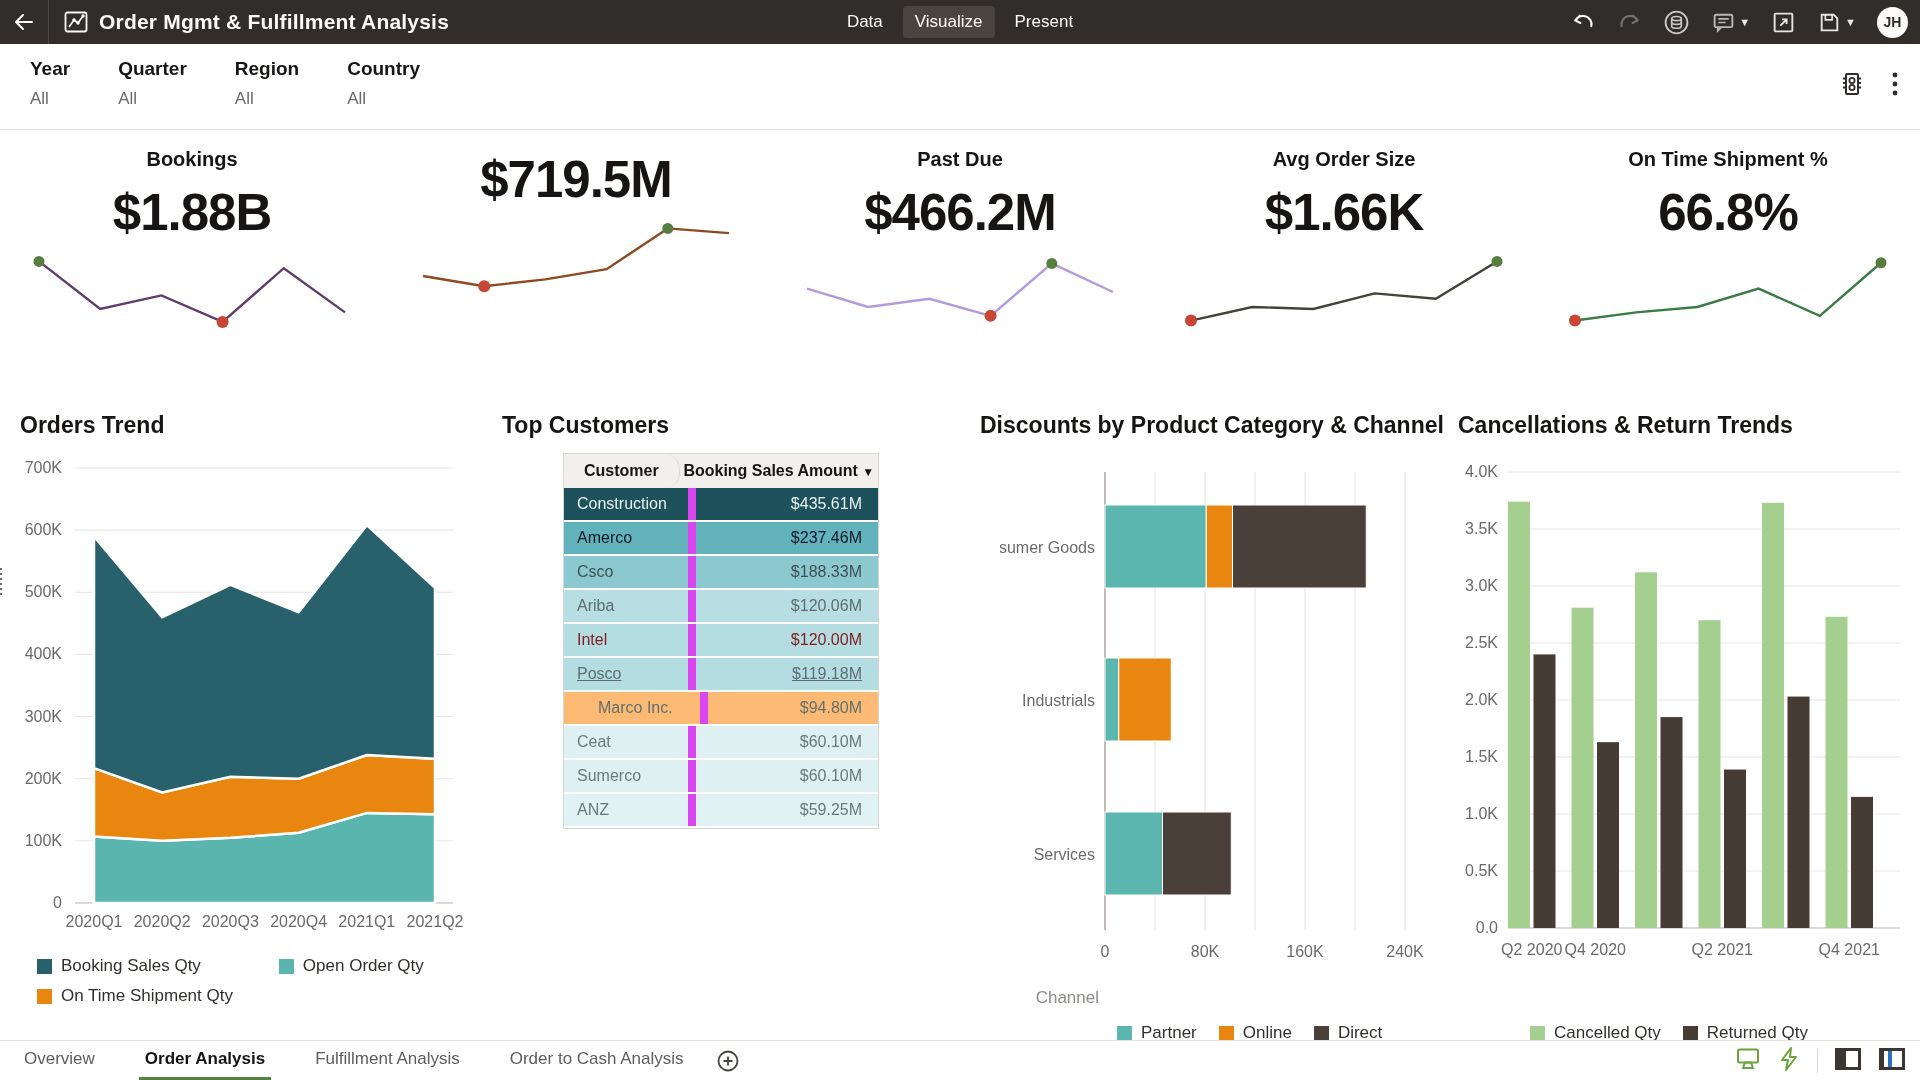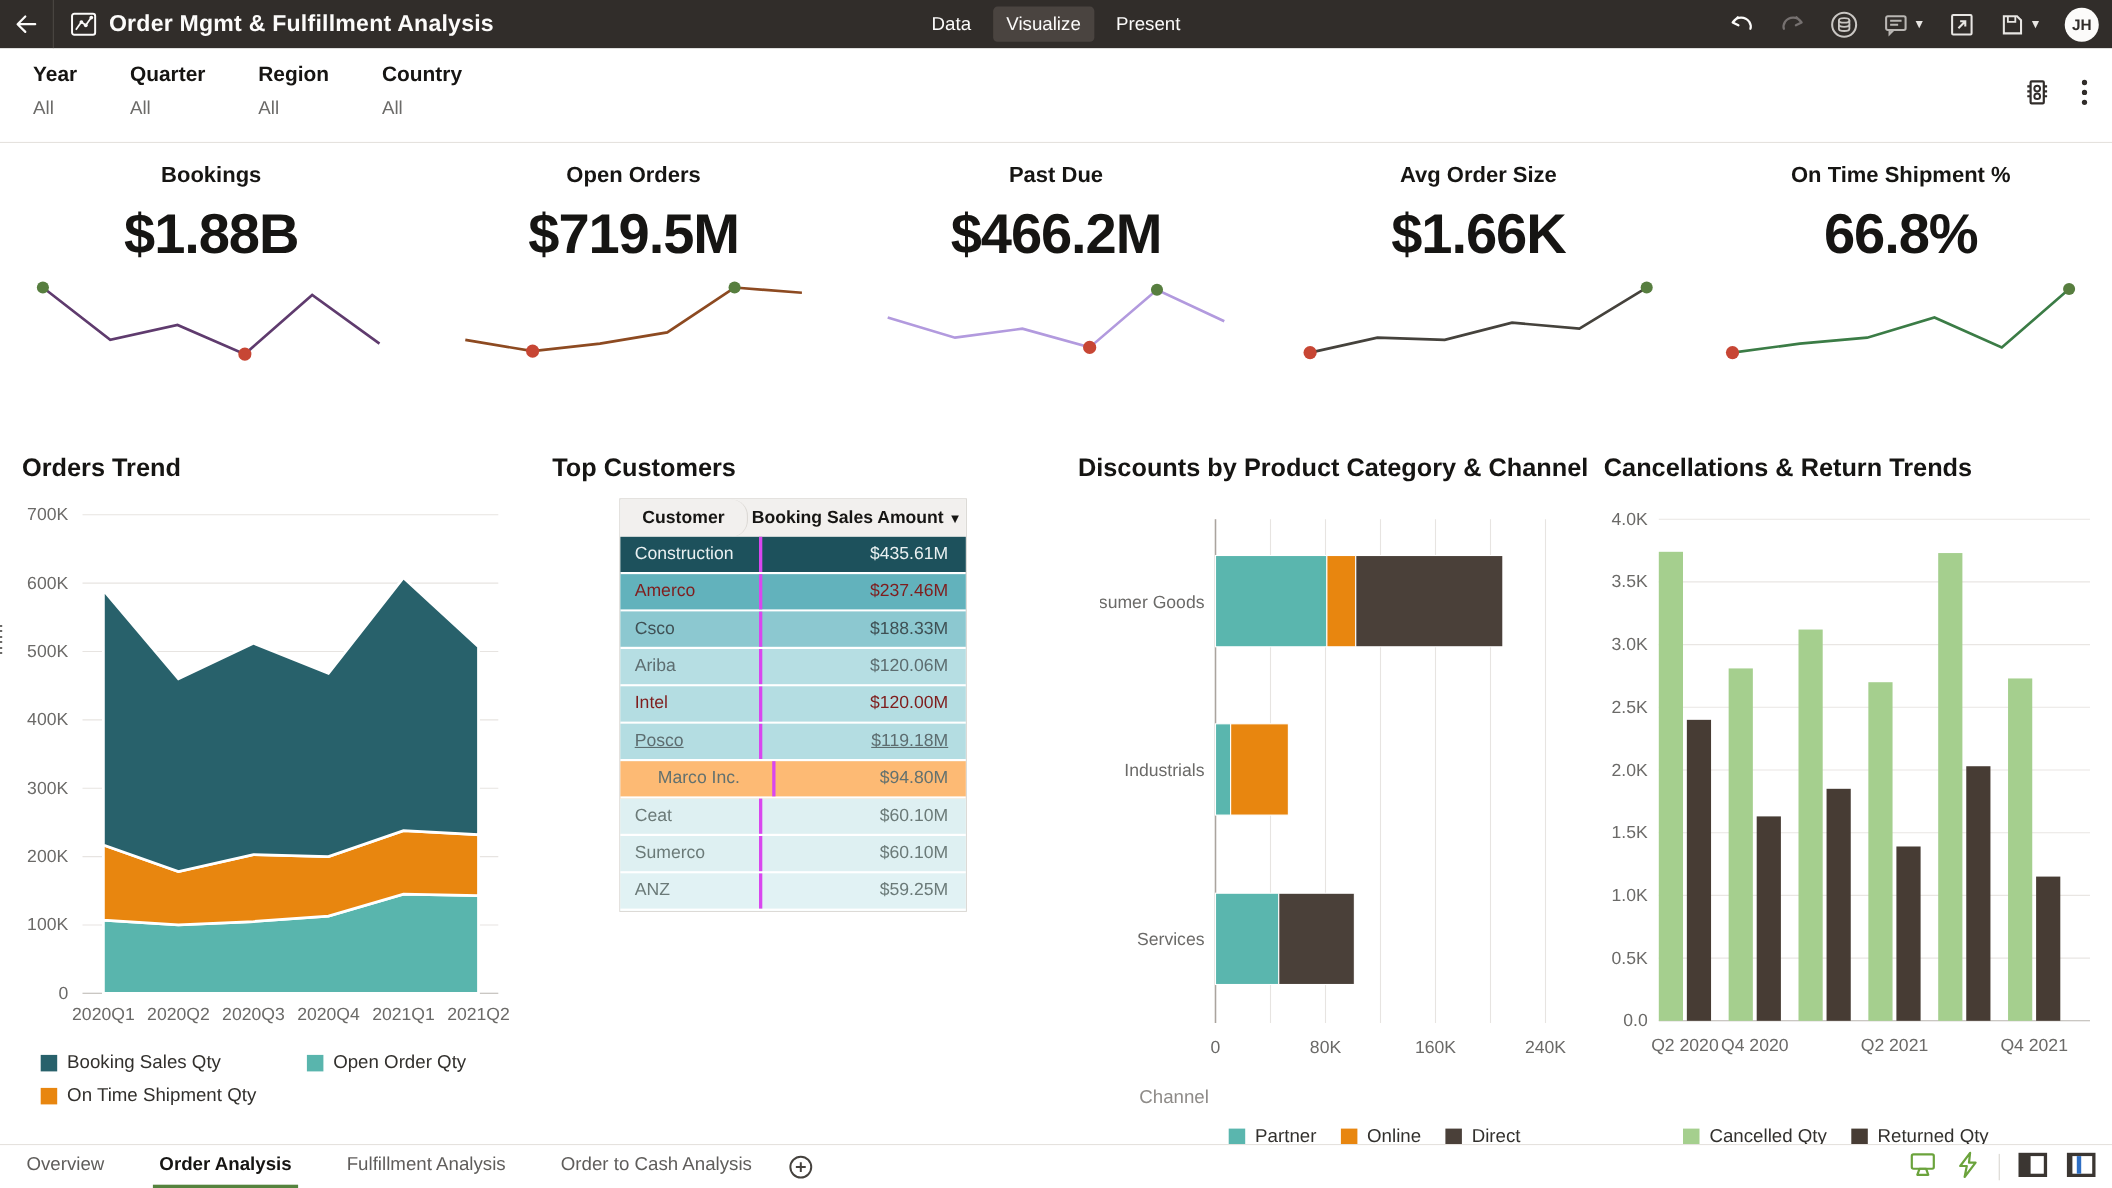--- a/index.html
+++ b/index.html
@@ -42,21 +42,21 @@
   .viz-title{position:absolute;font-size:23px;font-weight:700;color:#161513;}
 
   
   .tc-table{position:absolute;left:563px;top:453px;width:314px;border:1px solid #d9d6d2;
             font-size:16px;background:#fff;}
   .tc-head{display:flex;background:#f2f0ee;height:34px;line-height:34px;font-weight:700;}
   .tc-head .c1{width:115px;text-align:center;border-right:1px solid #dcd9d5;cursor:default;border-radius:15px;}
   .tc-head .c2{width:199px;text-align:center;cursor:pointer;}
   .tc-head .sort{font-size:12px;}
   .tc-row{display:flex;height:32px;line-height:32px;border-bottom:2px solid #fff;cursor:pointer;}
-  .tc-row .c1{width:113px;padding-left:13px;border-right:3px solid #d946ef;overflow:hidden;}
+  .tc-row .c1{width:113px;padding-left:13px;border-right:8px solid #d946ef;overflow:hidden;}
   .tc-row .c2{width:170px;padding-right:16px;text-align:right;}
 
   
   .legend{position:absolute;font-size:17px;color:#32302d;}
   .lg-row{display:flex;align-items:center;margin-bottom:10px;}
   .lg-item{display:flex;align-items:center;margin-right:78px;cursor:pointer;}
   .lg-item:last-child{margin-right:0;}
   .lg-sq{width:15px;height:15px;margin-right:9px;display:inline-block;}
   .lg-title{color:#8e8b88;margin-right:18px;}
   .legend.centered{display:flex;justify-content:center;}
@@ -190,21 +190,20 @@
     <div class="kpi">
       <div class="klabel">Bookings</div>
       <div class="kvalue">$1.88B</div>
       <svg class="spark" width="330" height="88">
           <polyline points="12,13.400000000000006 73.2,61 134.4,47.4 195.6,73.92 256.8,20.200000000000003 318,64.4" fill="none" stroke="#5f3b6e" stroke-width="2.4"></polyline>
           <circle cx="12" cy="13.400000000000006" r="5.5" fill="#577e3f"></circle>
           <circle cx="195.6" cy="73.92" r="6" fill="#c74634"></circle>
         </svg>
     </div>
     <div class="kpi">
-      <div class="klabel">Open Orders</div>
       <div class="kvalue">$719.5M</div>
       <svg class="spark" width="330" height="88">
           <polyline points="12,61 73.2,71.2 134.4,64.4 195.6,54.2 256.8,13.400000000000006 318,18.159999999999997" fill="none" stroke="#8d4a21" stroke-width="2.4"></polyline>
           <circle cx="256.8" cy="13.400000000000006" r="5.5" fill="#577e3f"></circle>
           <circle cx="73.2" cy="71.2" r="6" fill="#c74634"></circle>
         </svg>
     </div>
     <div class="kpi">
       <div class="klabel">Past Due</div>
       <div class="kvalue">$466.2M</div>
@@ -288,21 +287,21 @@
       <div class="c2">
         <span>Booking Sales Amount</span>
         <span class="sort">▼</span>
       </div>
     </div>
     <div id="tc-body">
         <div class="tc-row" style="background: rgb(29, 81, 92); color: rgb(233, 240, 241);">
           <div class="c1">Construction</div>
           <div class="c2">$435.61M</div>
         </div>
-        <div class="tc-row" style="background: rgb(98, 178, 188); color: #7f1d1d;">
+        <div class="tc-row" style="background: rgb(98, 178, 188); color: #0f172a;">
           <div class="c1">Amerco</div>
           <div class="c2">$237.46M</div>
         </div>
         <div class="tc-row" style="background: rgb(140, 200, 208); color: rgb(63, 80, 84);">
           <div class="c1">Csco</div>
           <div class="c2">$188.33M</div>
         </div>
         <div class="tc-row" style="background: rgb(182, 222, 227); color: rgb(93, 109, 112);">
           <div class="c1">Ariba</div>
           <div class="c2">$120.06M</div>

